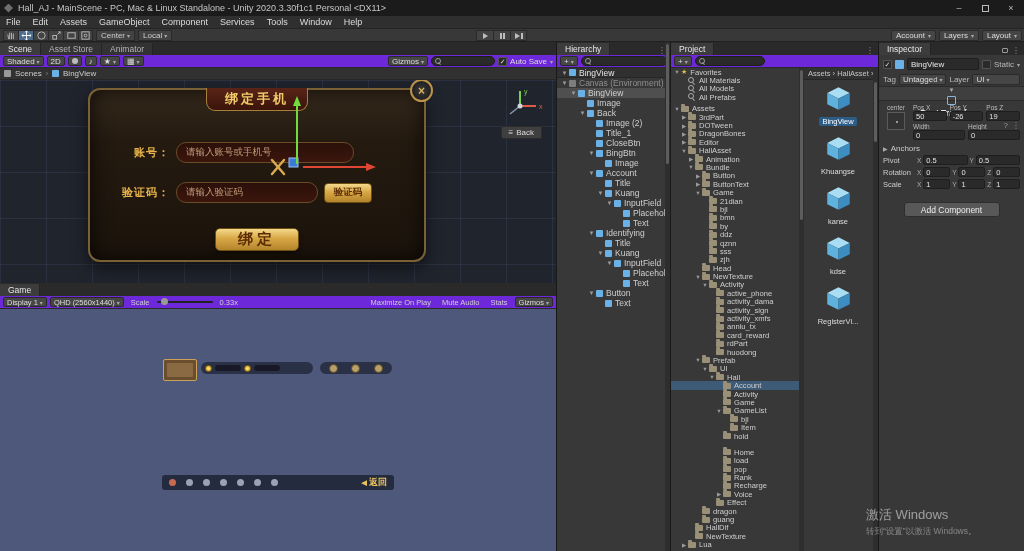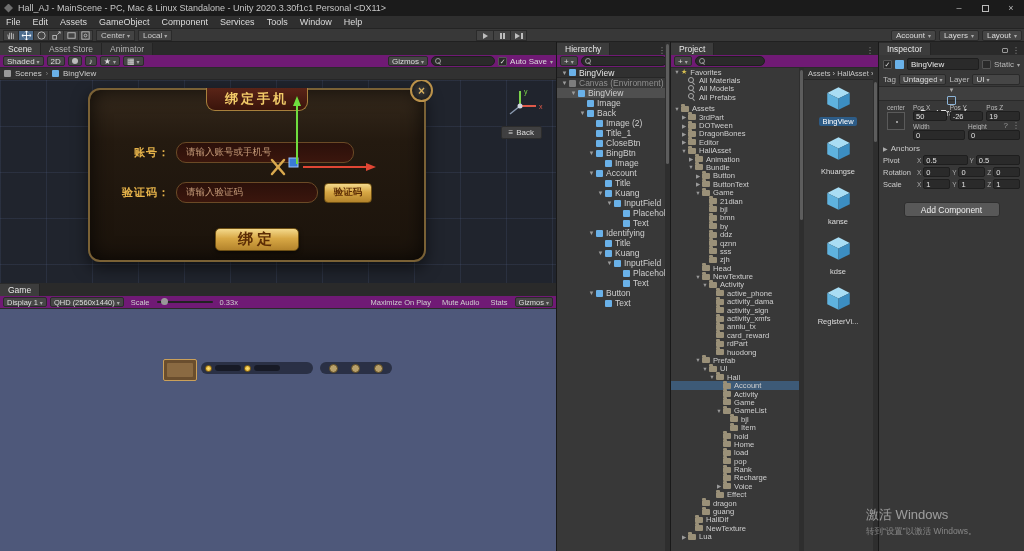--- a/index.html
+++ b/index.html
@@ -39,21 +39,21 @@
   #left-col{left:0;width:556px;}
   #hierarchy-panel{left:556px;width:114px;border-left:1px solid #191919;}
   #project-panel{left:670px;width:208px;border-left:1px solid #191919;}
   #inspector-panel{left:878px;width:146px;border-left:1px solid #191919;}
 
   .tabbar{height:13px;background:#2a2a2a;display:flex;align-items:flex-end;font-size:8.5px;color:#b5b5b5;position:relative;}
   .tab{padding:0 8px;height:12px;line-height:12px;background:#333;border-right:1px solid #242424;}
   .tab.active{background:#3c3c3c;color:#e8e8e8;}
   .tab-icons{margin-left:auto;display:flex;align-items:center;gap:4px;padding-right:4px;font-size:8px;color:#999;}
 
-  .subbar{height:13px;background:#701a75;border-bottom:1px solid #2a2a2a;display:flex;align-items:center;font-size:8px;padding:0 3px;gap:3px;}
+  .subbar{height:13px;background:#6d28d9;border-bottom:1px solid #2a2a2a;display:flex;align-items:center;font-size:8px;padding:0 3px;gap:3px;}
   .sbtn{height:10px;background:#464646;border:1px solid #2a2a2a;border-radius:2px;display:flex;align-items:center;padding:0 3px;gap:2px;color:#ddd;}
   .searchbox{flex:1;height:10px;background:#2a2a2a;border:1px solid #1e1e1e;border-radius:5px;display:flex;align-items:center;padding:0 3px;gap:2px;min-width:20px;}
   .mag{width:6px;height:6px;position:relative;flex:none;}
   .mag::before{content:"";position:absolute;width:4px;height:4px;border:1px solid #999;border-radius:50%;}
   .mag::after{content:"";position:absolute;width:3px;height:1px;background:#999;transform:rotate(45deg);left:3px;top:5px;}
 
   
   #scene-panel{position:absolute;top:0;left:0;right:0;height:241px;display:flex;flex-direction:column;}
   #crumbbar{height:12px;background:#313131;border-bottom:1px solid #262626;display:flex;align-items:center;font-size:8px;color:#ccc;padding:0 4px;gap:4px;}
   .crumb-icon{width:7px;height:7px;background:#6ab1e8;border-radius:1px;display:inline-block;}
@@ -410,20 +410,35 @@
           <span class="coin"></span>
             <span class="coinbar"></span>
           <span class="coin"></span>
             <span class="coinbar"></span>
         </div>
         <div class="gt-pill" id="gt-pill2">
             <span class="gt-ic"></span>
             <span class="gt-ic"></span>
             <span class="gt-ic"></span>
           </div>
+        <div id="game-bottombar">
+          <span id="game-bottom-icons" style="display:flex;gap:10px;align-items:center;">
+              <span class="gb-ic first"></span>
+              <span class="gb-ic"></span>
+              <span class="gb-ic"></span>
+              <span class="gb-ic"></span>
+              <span class="gb-ic"></span>
+              <span class="gb-ic"></span>
+              <span class="gb-ic"></span>
+            </span>
+          <span id="game-back">
+              <span class="arrowglyph">◀</span>
+              <span>返回</span>
+            </span>
+        </div>
       </div>
     </div>
   </div>
 
   <div class="panel" id="hierarchy-panel">
     <div class="tabbar">
       <span class="tab active"><span>Hierarchy</span></span>
       <span class="tab-icons">
           <span>⋮</span>
         </span>
@@ -795,21 +810,21 @@
           <div class="prow" style="padding-left: 51px;">
             <span class="arrow"></span>
             <span class="ic-folder"></span>
             <span>Item</span>
           </div>
           <div class="prow" style="padding-left: 44px;">
             <span class="arrow"></span>
             <span class="ic-folder"></span>
             <span>hold</span>
           </div>
-          <div class="prow" style="padding-left: 44px;">
+          <div class="prow" style="padding-left: 44px; margin-top: 8px;">
             <span class="arrow"></span>
             <span class="ic-folder"></span>
             <span>Home</span>
           </div>
           <div class="prow" style="padding-left: 44px;">
             <span class="arrow"></span>
             <span class="ic-folder"></span>
             <span>load</span>
           </div>
           <div class="prow" style="padding-left: 44px;">

